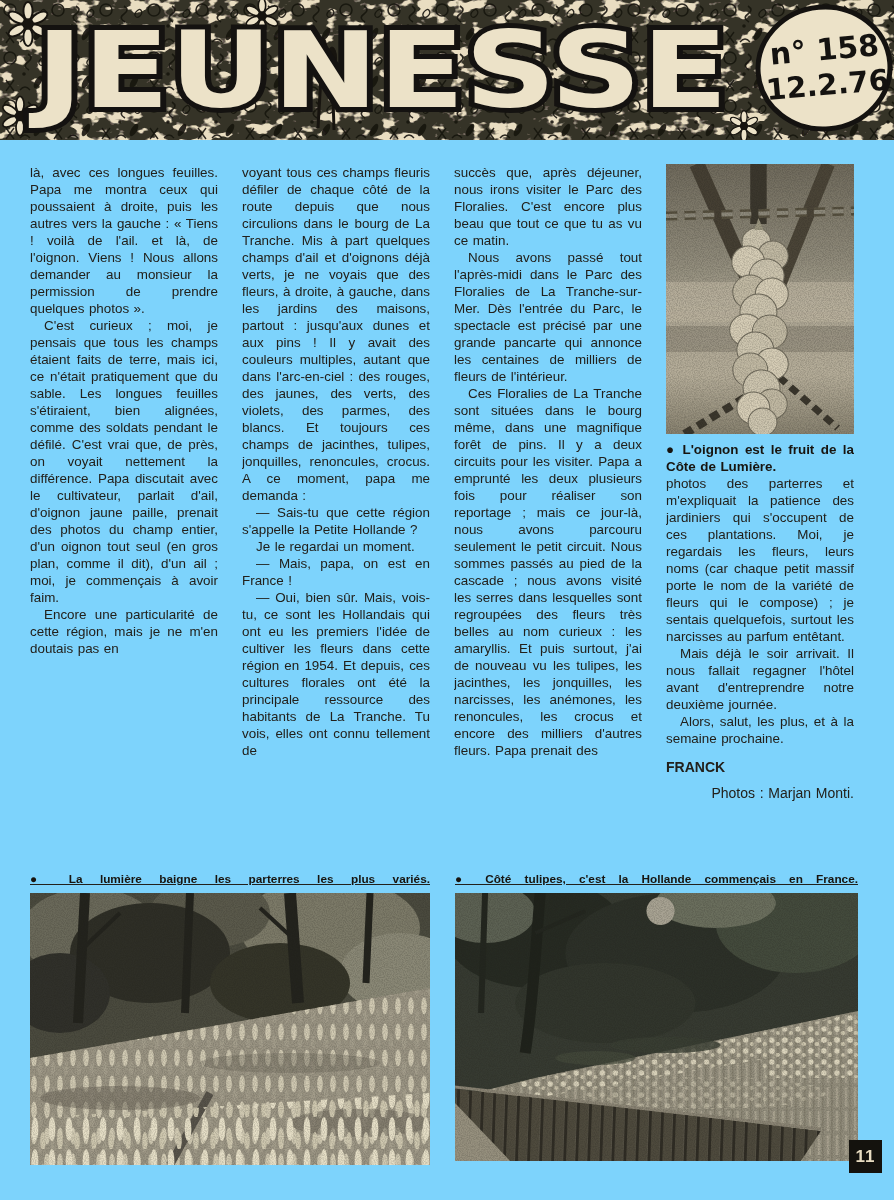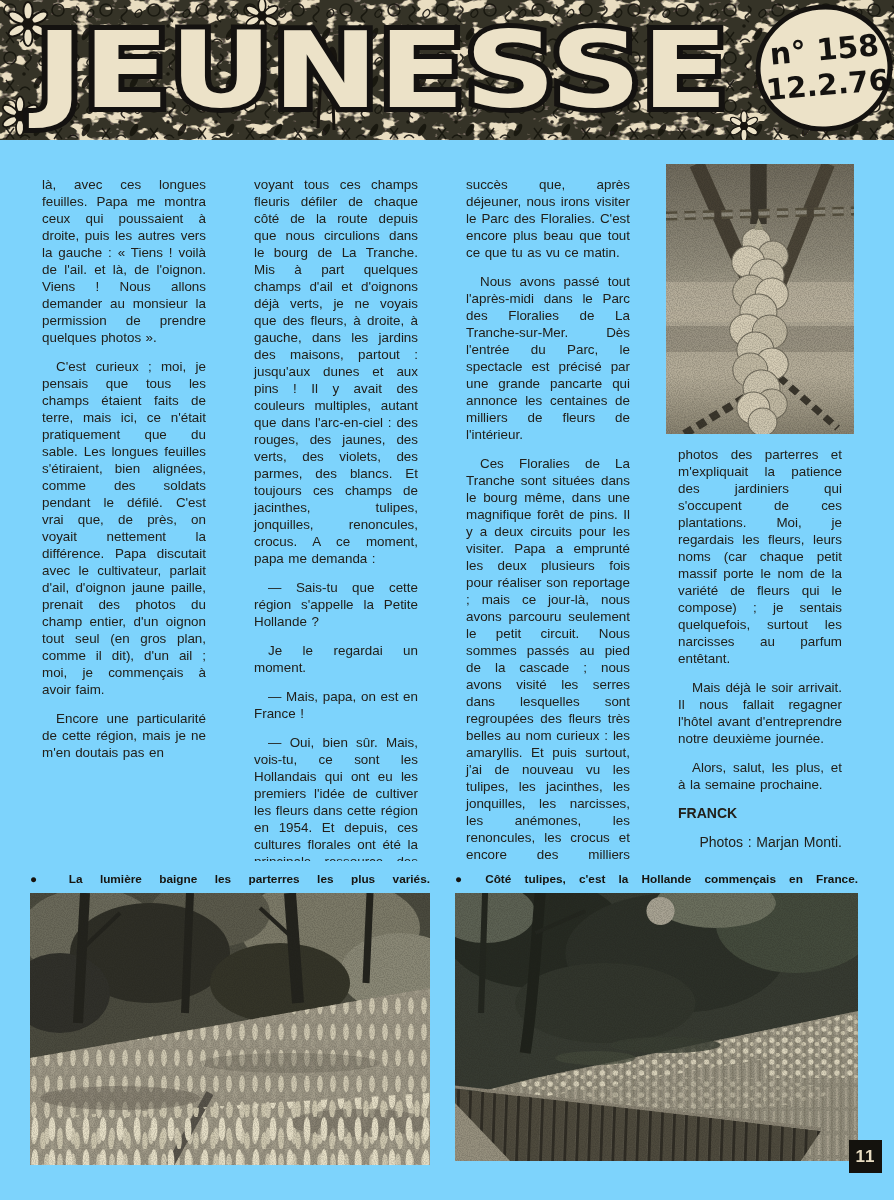--- a/index.html
+++ b/index.html
@@ -21,21 +21,21 @@
   .columns{
     display:grid;
     grid-template-columns:repeat(4,188px);
     column-gap:24px;
     padding:0 34px 0 30px;
     margin-top:24px;
     height:697px;
   }
   .col{overflow:hidden;}
   .col p{
-    margin:12px;
+    margin:0;
     font-size:13.4px;
     line-height:17px;
     text-align:justify;
     word-spacing:0.06em;
   }
   .col p.ind{text-indent:14px;}
   .caption{
     font-weight:bold;
     color:#17140f;
     font-size:12.5px;
@@ -65,20 +65,21 @@
     text-indent:0 !important;
     margin-top:9px !important;
     font-size:14px !important;
   }
   
   .bottom{
     display:flex;
     gap:25px;
     padding:0 18px 0 30px;
     margin-top:10px;
+    text-decoration:underline;
   }
   .bottom figure{margin:6px 0 0 0;}
   .bblock-left{width:400px;}
   .bblock-right{width:403px;}
   .page-num{
     position:absolute;
     left:849px;top:1140px;
     width:33px;height:33px;
     background:#14120d;
     color:#e9ddc1;
@@ -232,20 +233,21 @@
             <circle cx="82" cy="206" r="17" fill="#c1b9a3"></circle>
             <circle cx="93" cy="224" r="18" fill="#cdc5af"></circle>
             <circle cx="103" cy="240" r="15" fill="#c1b9a3"></circle>
             <circle cx="85" cy="244" r="16" fill="#d6cdb6"></circle>
             <circle cx="94" cy="258" r="14" fill="#cdc5af"></circle>
           </g>
           <path d="M86 66 l4 -12 l5 12 z" fill="#9a957f"></path>
           <rect width="183" height="270" filter="url(#grain)" opacity="0.16"></rect>
         </svg>
       </figure>
+      <p class="caption onion-cap">● L'oignon est le fruit de la Côte de Lumière.</p>
       <p>photos des parterres et m'expliquait la patience des jardiniers qui s'occupent de ces plantations. Moi, je regardais les fleurs, leurs noms (car chaque petit massif porte le nom de la variété de fleurs qui le compose) ; je sentais quelquefois, surtout les narcisses au parfum entêtant.</p>
       <p class="ind">Mais déjà le soir arrivait. Il nous fallait regagner l'hôtel avant d'entreprendre notre deuxième journée.</p>
       <p class="ind">Alors, salut, les plus, et à la semaine prochaine.</p>
       <p class="sig">FRANCK</p>
       <p class="credit">Photos : Marjan Monti.</p>
     </div>
   </main>
 
   <div class="bottom">
 

